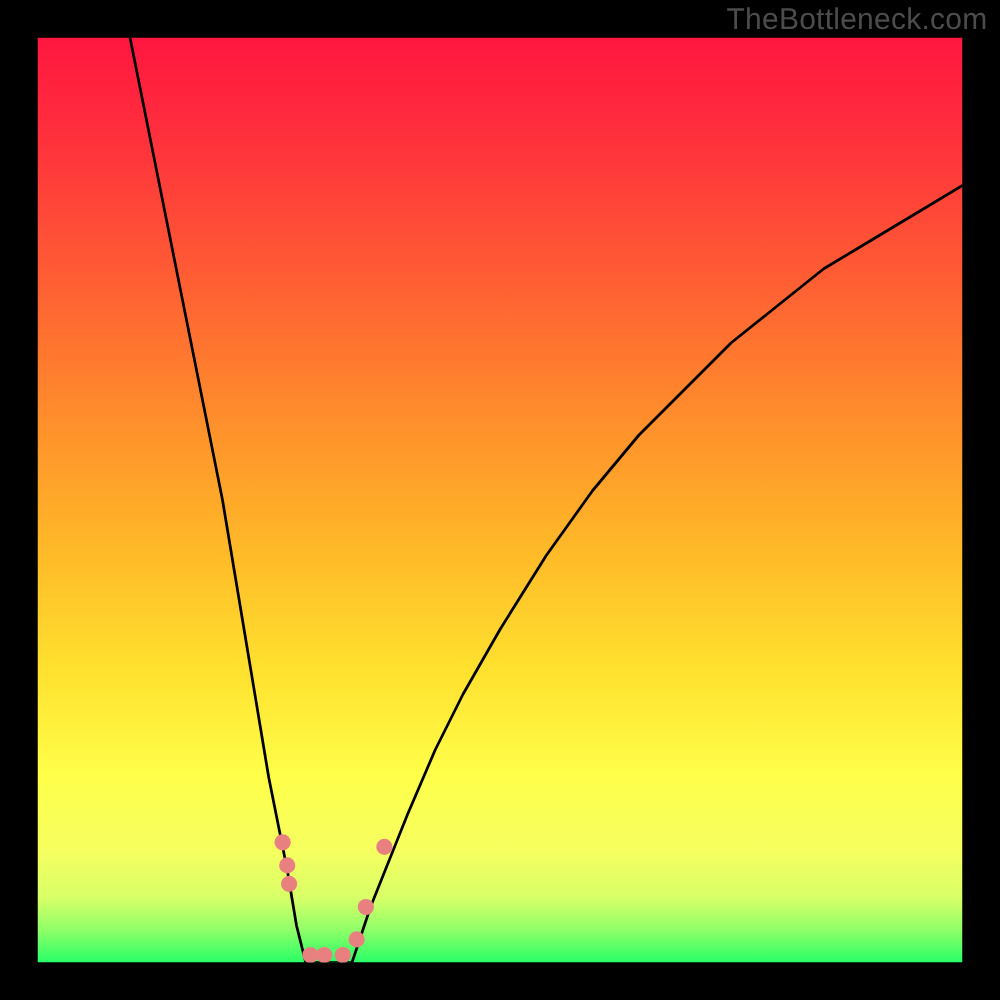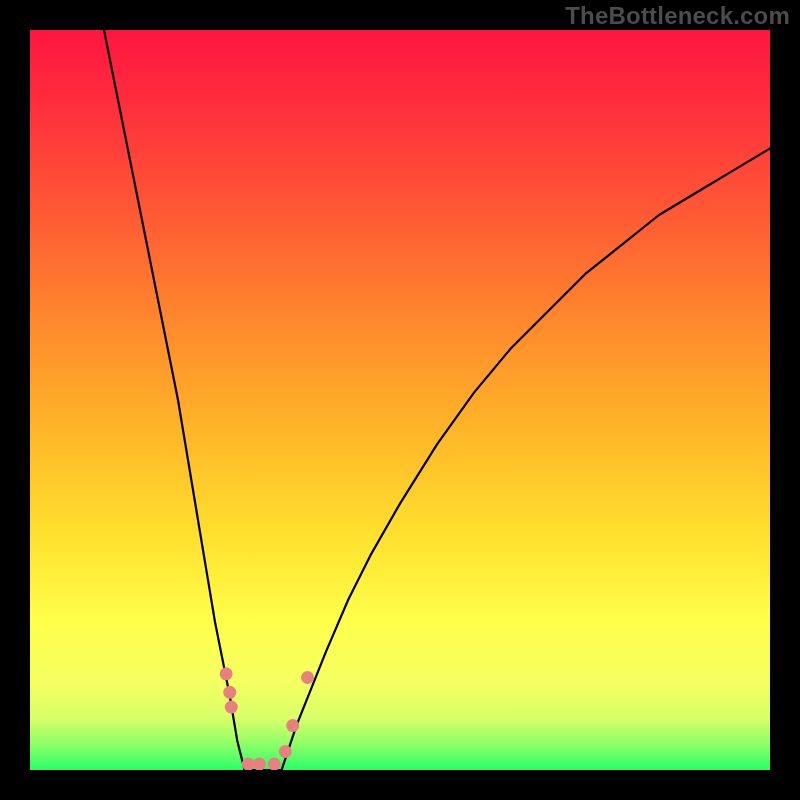--- a/index.html
+++ b/index.html
@@ -16,21 +16,21 @@
     width: 800px;
     height: 800px;
     background: #000;
   }
   .watermark {
     position: absolute;
     top: 2px;
     right: 10px;
     color: #4c4c4c;
     font-size: 24px;
-    font-weight: 700;
+    font-weight: 400;
     letter-spacing: 0.2px;
     z-index: 10;
   }
   .plot-outer {
     position: absolute;
     left: 30px;
     top: 30px;
     width: 740px;
     height: 740px;
     background: #000;

